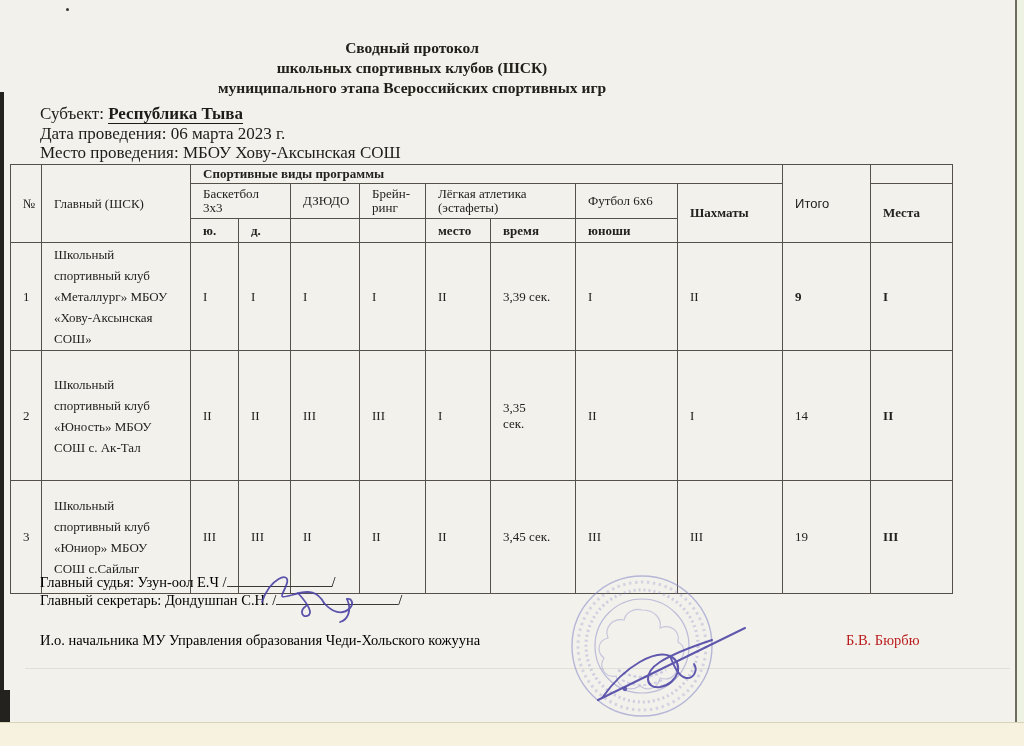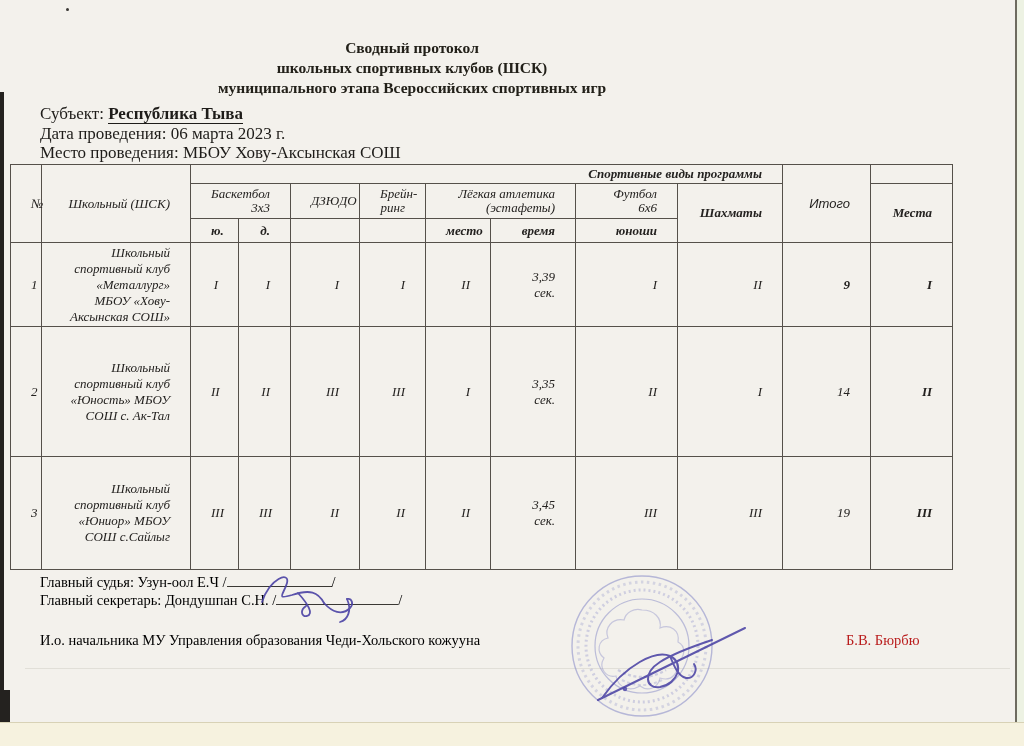--- a/index.html
+++ b/index.html
@@ -21,34 +21,34 @@
 
   
   .title { position:absolute; left:0; top:38px; width:824px; text-align:center;
            font-weight:bold; font-size:15.5px; line-height:20px; color:#222019; }
   .info  { position:absolute; left:40px; top:104px; font-size:17px; line-height:19.5px; }
   .info .subj-val { font-weight:bold; border-bottom:1.5px solid #1e1c19; }
 
   
   table.protocol { position:absolute; left:10px; top:164px; width:942px;
                    border-collapse:collapse; table-layout:fixed; }
-  table.protocol td { border:1px solid #55504a; text-align:right; vertical-align:middle;
-                      font-size:13px; padding:1px 20px; color:#242220;font-style:italic; }
+  table.protocol td { border:1px solid #55504a; text-align:left; vertical-align:middle;
+                      font-size:13px; padding:1px 12px; color:#242220; }
   tr.hr1 { height:19px; }  tr.hr2 { height:35px; }  tr.hr3 { height:24px; }
   tr.r1  { height:84px; }  tr.r2  { height:130px; } tr.r3  { height:113px; }
   td.ghost { border:none; background:transparent; }
   td.group { font-weight:bold; font-size:13px; }
   td.h-num { font-size:12px; }
   td.h-sport { font-size:13px; line-height:14px; }
   td.h-sub { font-weight:bold; font-size:12.5px; }
   td.h-chess { font-weight:bold; font-size:13.5px; }
   td.h-places { font-weight:bold; font-size:14px; }
   td.h-total { font-family:"Liberation Sans","DejaVu Sans",sans-serif; font-size:13.5px;
                vertical-align:top; text-align:left; padding:14px 0 0 10px; }
-  td.team { font-size:11px; line-height:16px; padding:2px 10px; color:#2c2a26; }
+  td.team { font-size:11px; line-height:21px; padding:2px 10px; color:#2c2a26; }
   td.v    { font-size:14px; }
   td.time { font-size:13px; white-space:pre-line; }
   td.vtop { vertical-align:top; padding-top:20px; }
   td.place{ font-weight:bold; font-size:15px; }
   td.bold { font-weight:bold; }
 
   
   .f-line { position:absolute; left:40px; font-size:14.5px; color:#000000; }
   .f-judge { top:574px; }
   .f-secr  { top:592px; }
@@ -97,21 +97,21 @@
       <col style="width:65px">
       <col style="width:85px">
     <col style="width:102px">
       <col style="width:105px">
       <col style="width:88px">
       <col style="width:82px">
   </colgroup>
   <tbody>
       <tr class="hr1">
     <td rowspan="3" class="h-num">№</td>
-    <td rowspan="3" class="h-sport">Школьный (ШСК)</td>
+    <td rowspan="3" class="h-sport">Главный (ШСК)</td>
     <td colspan="8" class="group">Спортивные виды программы</td>
     <td rowspan="3" class="h-total">Итого</td>
     <td class="ghost"></td>
   </tr>
   <tr class="hr2">
     <td colspan="2" class="h-sport">Баскетбол 3х3</td>
     <td class="h-sport">ДЗЮДО</td>
     <td class="h-sport">Брейн-ринг</td>
     <td colspan="2" class="h-sport">Лёгкая атлетика (эстафеты)</td>
     <td class="h-sport">Футбол 6х6</td>

